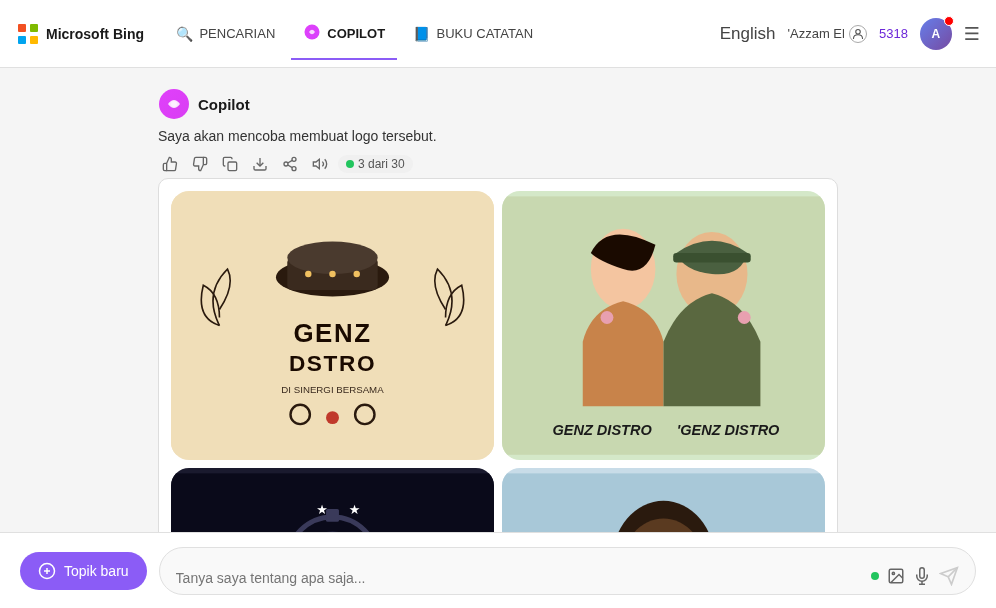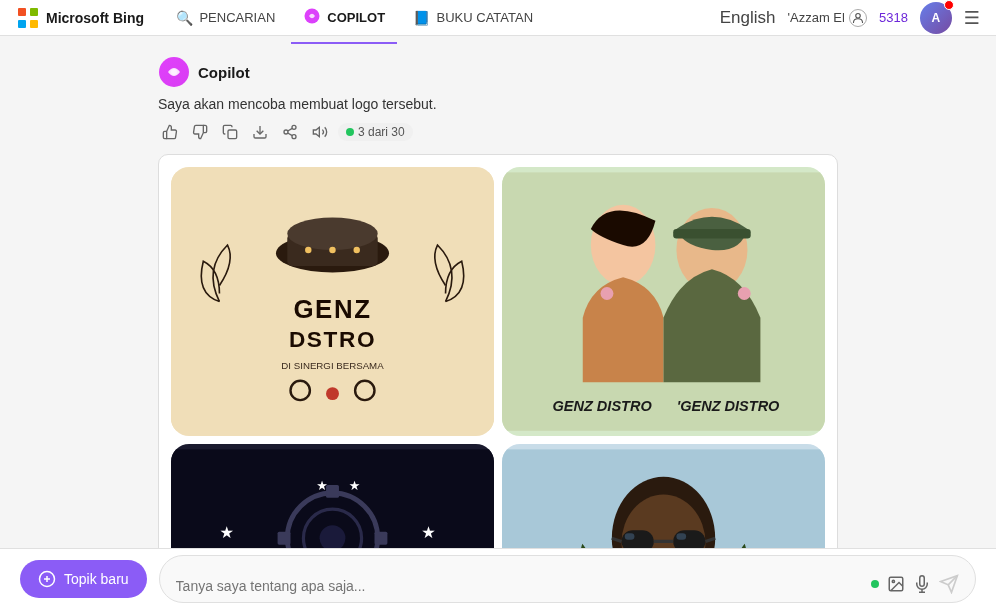--- a/index.html
+++ b/index.html
@@ -2,21 +2,21 @@
 <html><head>
   <meta charset="utf-8">
   <style>
     * { box-sizing: border-box; margin: 0; padding: 0; }
     body { font-family: 'Segoe UI', Arial, sans-serif; background: #f5f5f5; width: 996px; height: 608px; overflow: hidden; display: flex; flex-direction: column; }
 
     
     .navbar {
       background: #fff;
       border-bottom: 1px solid #e0e0e0;
-      height: 36px;
+      height: 68px;
       display: flex;
       align-items: center;
       padding: 0 16px;
       gap: 8px;
       flex-shrink: 0;
     }
     .nav-logo {
       display: flex;
       align-items: center;
       gap: 6px;
@@ -157,21 +157,21 @@
     .message-text {
       font-size: 14px;
       color: #333;
       margin-bottom: 10px;
       margin-left: 0;
     }
     .action-bar {
       display: flex;
       align-items: center;
       gap: 6px;
-      margin-bottom: 12px;
+      margin-bottom: 4px;
     }
     .action-btn {
       background: none;
       border: none;
       cursor: pointer;
       color: #666;
       font-size: 15px;
       padding: 2px 4px;
       border-radius: 4px;
       display: flex;
@@ -229,21 +229,21 @@
 
     
     .bottom-bar {
       background: #fff;
       border-top: 1px solid #e0e0e0;
       padding: 10px 20px;
       display: flex;
       align-items: center;
       gap: 12px;
       flex-shrink: 0;
-      height: 60px;
+      height: 76px;
     }
     .new-topic-btn {
       background: #8b5cf6;
       color: white;
       border: none;
       border-radius: 24px;
       padding: 10px 18px;
       font-size: 14px;
       cursor: pointer;
       display: flex;

